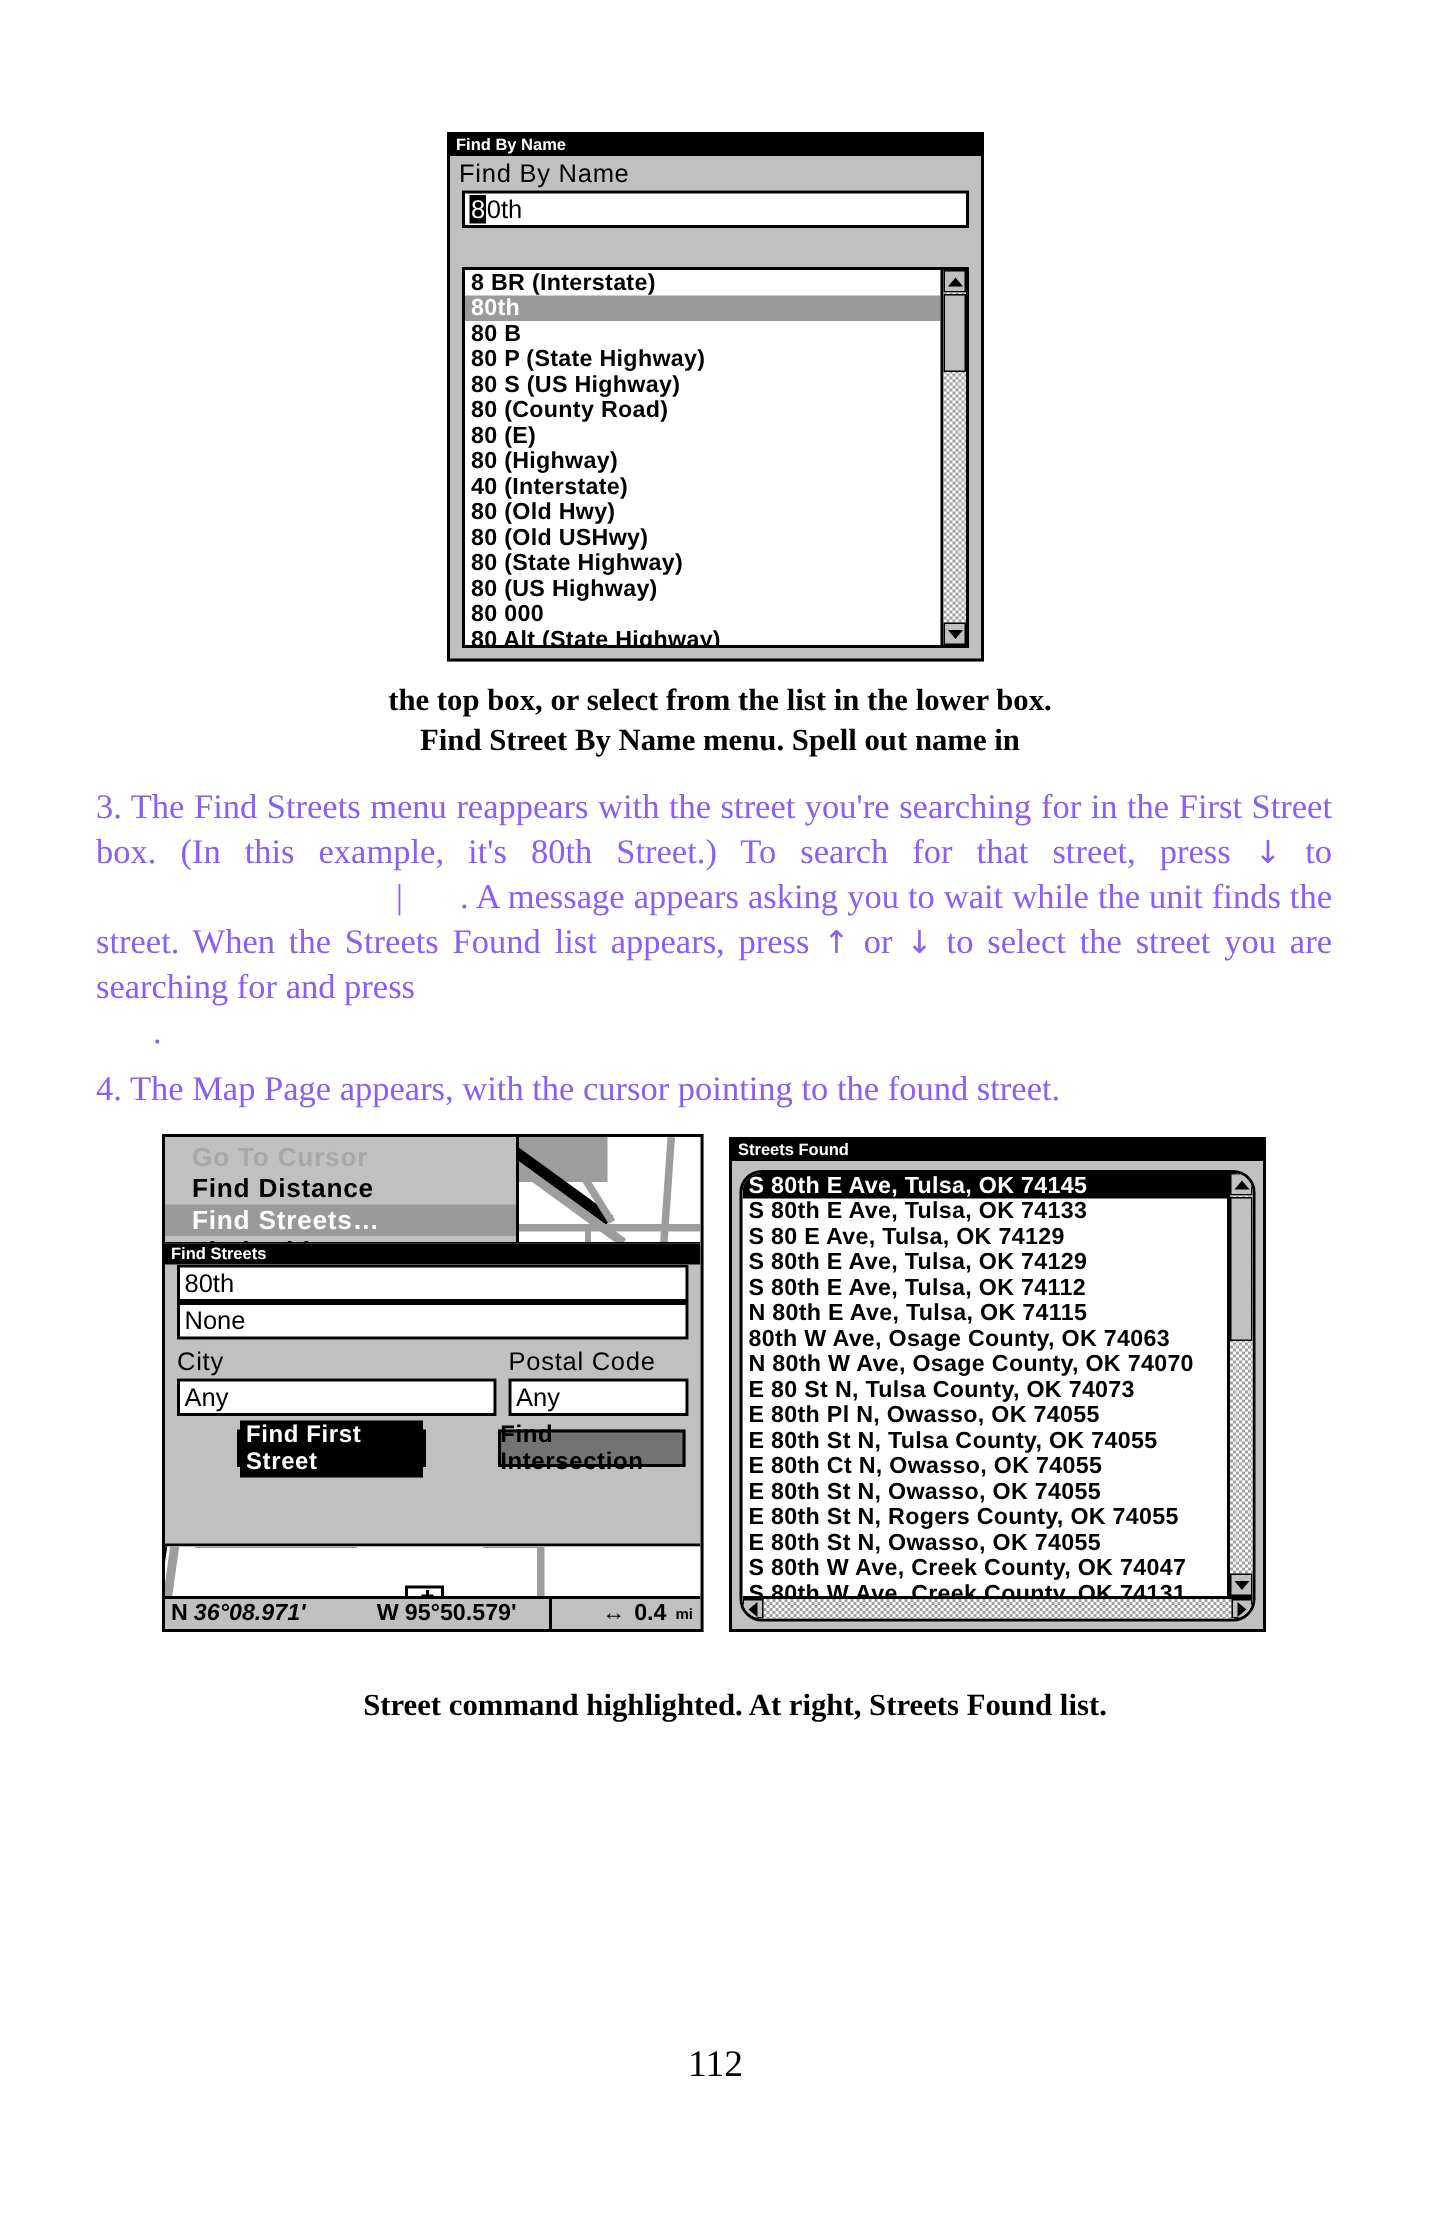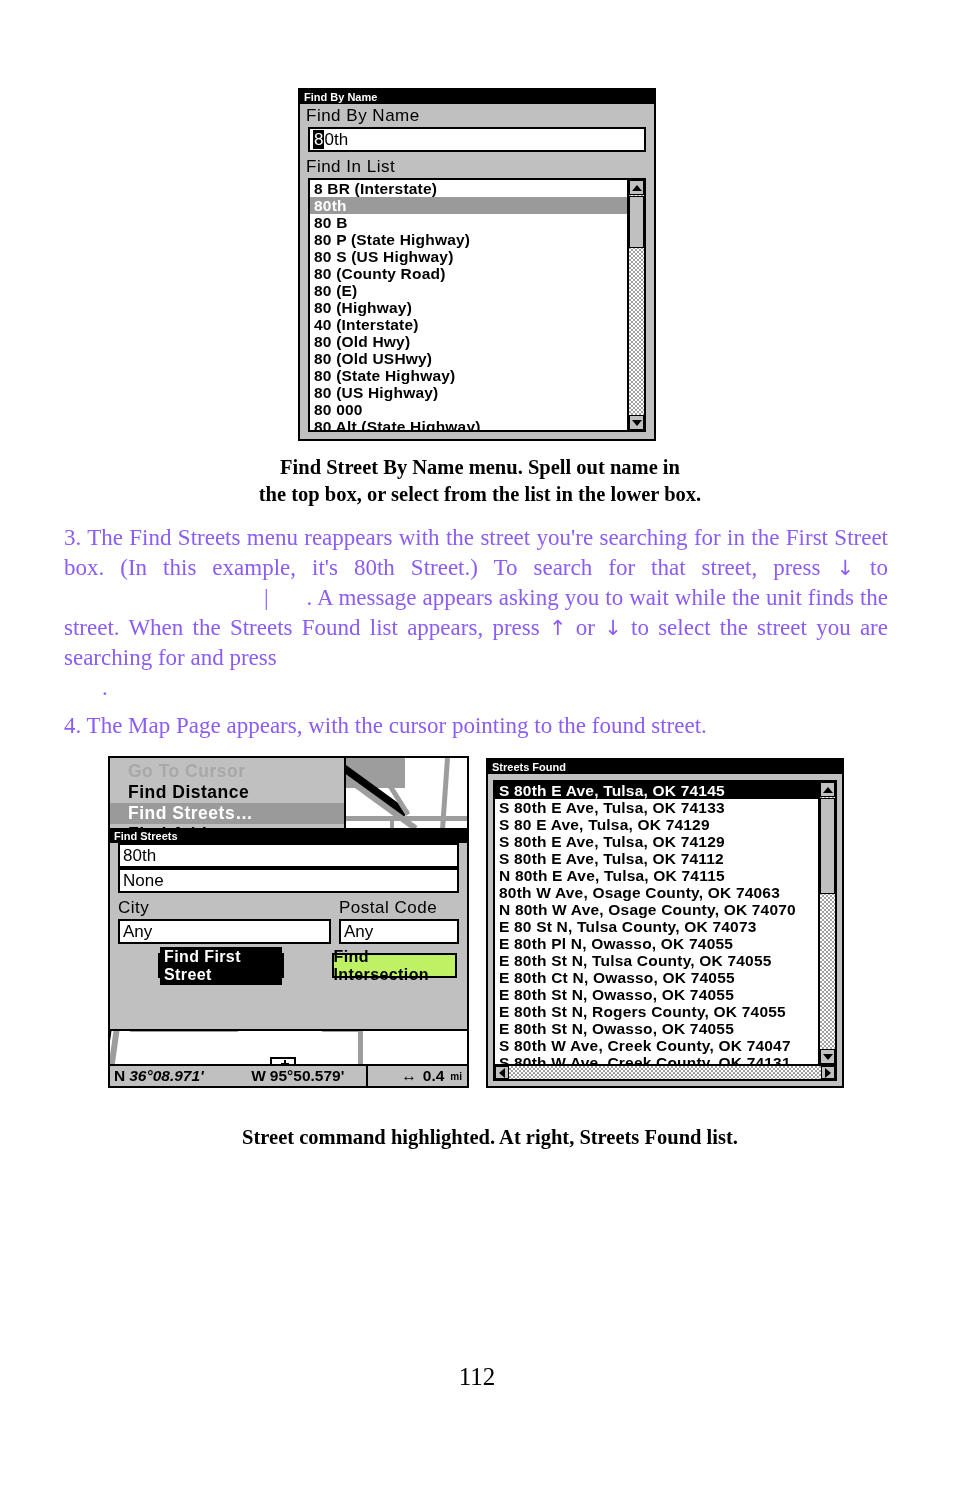--- a/index.html
+++ b/index.html
@@ -188,21 +188,21 @@
     padding-left: 18px;
     white-space: nowrap;
     overflow: hidden;
     font-family: "Liberation Sans", sans-serif;
     letter-spacing: 0.5px;
   }
   .menurow.dim { color: #a8a8a8; }
   .menurow.hl { background: #9a9a9a; color: #ffffff; }
 
   .btn {
-    background: #bef264;
+    background: #737373;
     border: 2px solid #000;
     box-sizing: border-box;
     font-size: 16px;
     font-weight: bold;
     font-family: "Liberation Sans", sans-serif;
     display: flex;
     align-items: center;
     justify-content: center;
     height: 25px;
     letter-spacing: 0.4px;
@@ -245,21 +245,20 @@
 </style>
 </head>
 <body>
 
 <div class="gps" id="fig-top" style="left:298px; top:88px; width:358px; height:353px;">
   <div class="titlebar">Find By Name</div>
   <div class="fieldlabel">Find By Name</div>
   <div class="textbox" style="margin:0 8px 0 8px;">
     <span class="cursorchar">8</span><span>0th</span>
   </div>
-  <div class="fieldlabel" style="margin-top:3px;">Find In List</div>
   <div class="listbox" style="position:absolute; left:8px; right:8px; top:88px; bottom:7px;">
     <div class="listrows" id="top-list">
         <div class="lrow">8 BR (Interstate)</div>
         <div class="lrow sel-grey">80th</div>
         <div class="lrow">80  B</div>
         <div class="lrow">80  P (State Highway)</div>
         <div class="lrow">80  S (US Highway)</div>
         <div class="lrow">80 (County Road)</div>
         <div class="lrow">80 (E)</div>
         <div class="lrow">80 (Highway)</div>
@@ -278,22 +277,22 @@
       <div class="track-hatch" style="top:15px; bottom:15px;"></div>
       <div class="sb-thumb" style="top:16px; height:52px;"></div>
       <div class="sb-btn down" style="top:auto; bottom:0;">
           <span class="tri"></span>
         </div>
     </div>
   </div>
 </div>
 
 <div class="caption" style="left:60px; top:454px; width:840px;">
+  <div>the top box, or select from the list in the lower box.</div>
   <div>Find Street By Name menu. Spell out name in</div>
-  <div>the top box, or select from the list in the lower box.</div>
 </div>
 
 <div class="para" style="left:64px; top:523px; width:824px;">
   <span>3. The Find Streets menu reappears with the street you're searching for in the First Street box. (In this example, it's 80th Street.) To search for that street, press </span><span class="arrow">↓</span><span> to </span><span class="gap-wide"></span><span class="pipe">|</span><span class="gap-narrow"></span><span>. A message appears asking you to wait while the unit finds the street. When the Streets Found list appears, press </span><span class="arrow">↑</span><span> or </span><span class="arrow">↓</span><span> to select the street you are searching for and press</span>
 </div>
 <div class="para" style="left:64px; top:673px; width:824px;">
   <span class="gap-narrow"></span><span>.</span>
 </div>
 
 <div class="para" style="left:64px; top:711px; width:824px;">
@@ -371,21 +370,21 @@
     <div class="zoomcell">
       <span>↔</span>
       <span>0.4</span>
       <span class="unit">mi</span>
     </div>
   </div>
 </div>
 
 <div class="gps" id="fig-right" style="left:486px; top:758px; width:358px; height:330px;">
   <div class="titlebar">Streets Found</div>
-  <div class="listbox" style="position:absolute; left:5px; right:5px; top:20px; bottom:5px;">
+  <div class="listbox" style="position:absolute; left:5px; right:5px; top:20px; bottom:5px;border-radius:15px;">
     <div class="listrows" id="right-list" style="bottom:15px;">
         <div class="lrow sel-black">S 80th E Ave, Tulsa, OK 74145</div>
         <div class="lrow">S 80th E Ave, Tulsa, OK 74133</div>
         <div class="lrow">S 80 E Ave, Tulsa, OK 74129</div>
         <div class="lrow">S 80th E Ave, Tulsa, OK 74129</div>
         <div class="lrow">S 80th E Ave, Tulsa, OK 74112</div>
         <div class="lrow">N 80th E Ave, Tulsa, OK 74115</div>
         <div class="lrow">80th W Ave, Osage County, OK 74063</div>
         <div class="lrow">N 80th W Ave, Osage County, OK 74070</div>
         <div class="lrow">E 80 St N, Tulsa County, OK 74073</div>

